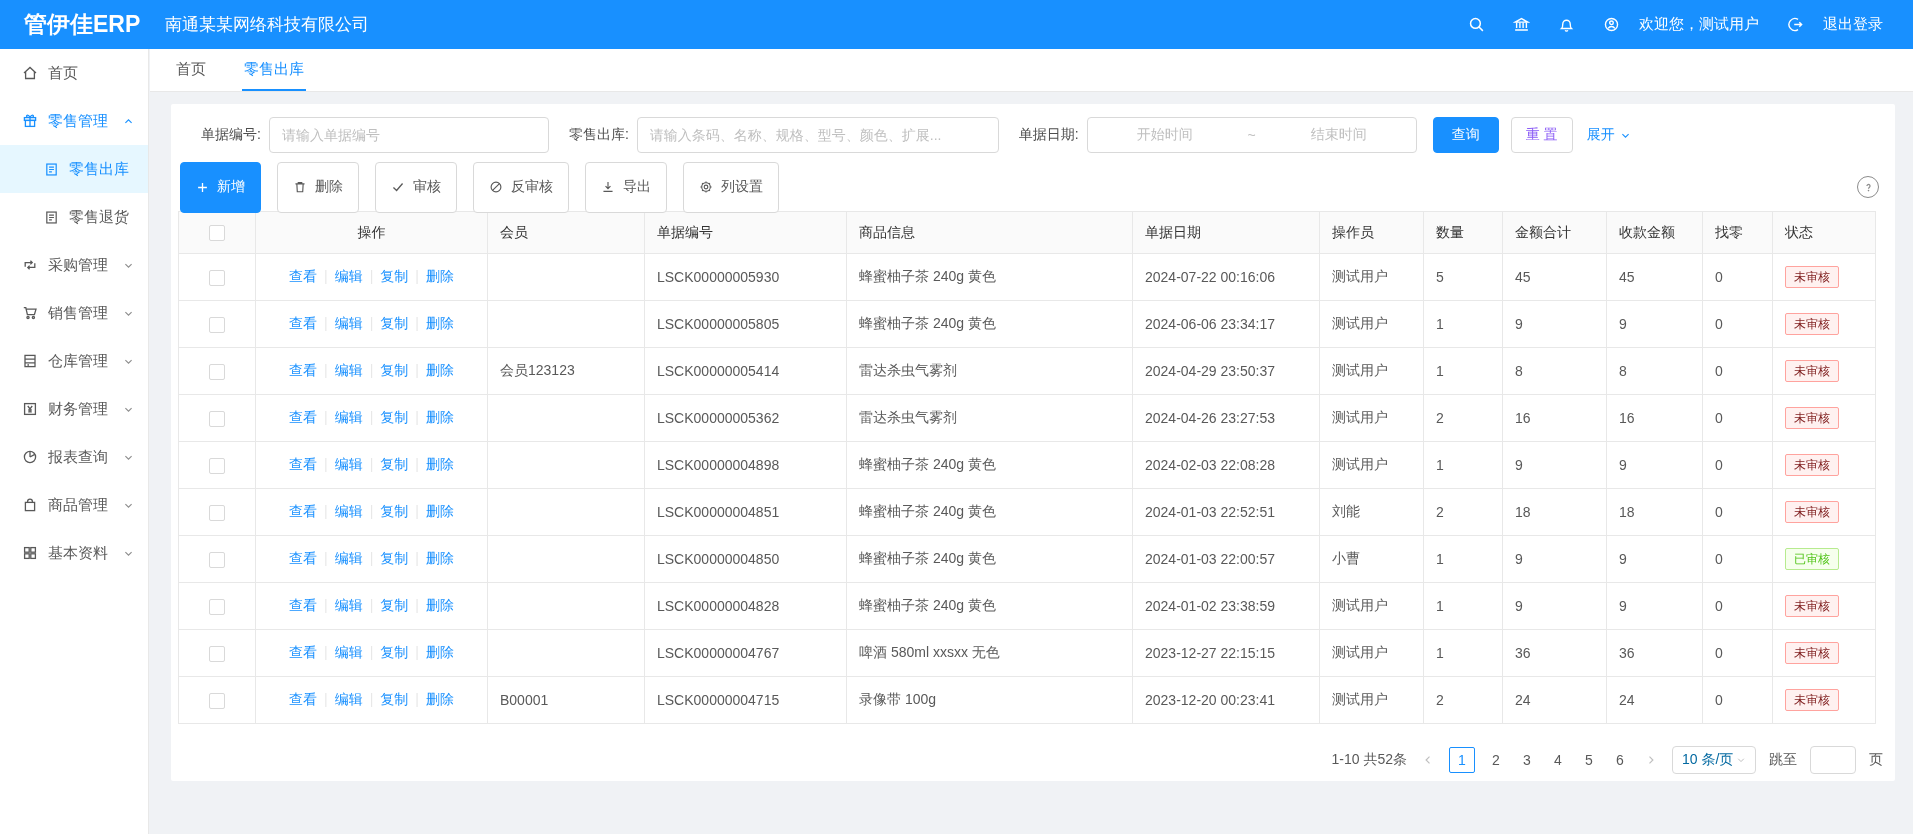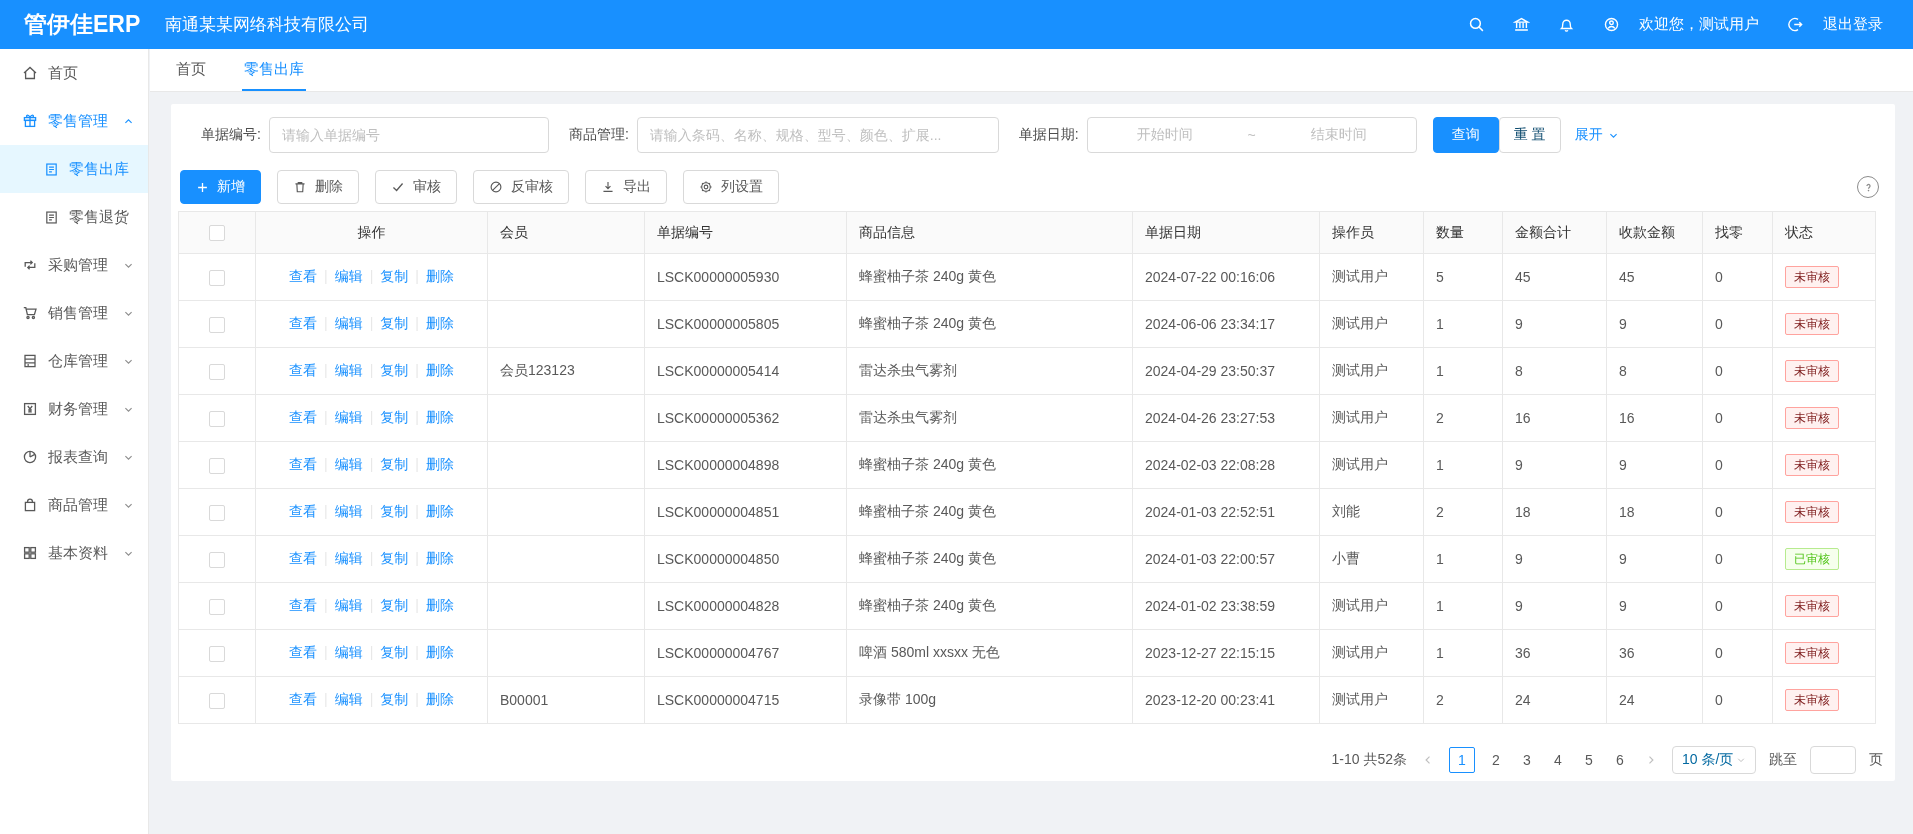--- a/index.html
+++ b/index.html
@@ -34,25 +34,25 @@
   .filter-row{display:flex;align-items:center;padding-top:13px}
   .f-label{flex:none;font-size:14px;color:#4d4d4d;margin:0 8px 0 20px;white-space:nowrap}
   .f-label:first-child{margin-left:30px}
   input.f-input{height:36px;border:1px solid #d9d9d9;border-radius:4px;padding:0 12px;font-size:14px;color:#595959;outline:none;font-family:"Liberation Sans",sans-serif}
   input.f-input::placeholder{color:#bfbfbf}
   .date-box{height:36px;border:1px solid #d9d9d9;border-radius:4px;display:flex;align-items:center;color:#bfbfbf;font-size:14px;background:#fff}
   .date-box span{flex:1;text-align:center}
   .date-box .tilde{flex:none;width:20px;color:#bfbfbf}
   .btn{height:36px;border-radius:4px;font-size:14px;display:inline-flex;align-items:center;justify-content:center;cursor:pointer}
   .btn-primary{background:#1890ff;color:#fff;border:1px solid #1890ff;width:66px;margin-left:16px}
-  .btn-default{background:#fff;color:#0c4a6e;border:1px solid #d9d9d9;width:62px;}
+  .btn-default{background:#fff;color:#8b5cf6;border:1px solid #d9d9d9;width:62px;margin-left:12px}
   .expand-link{color:#1890ff;font-size:14px;display:flex;align-items:center;gap:5px;cursor:pointer;margin-left:14px}
   
   .toolbar{display:flex;align-items:center;gap:16px;margin:17px 0 0 9px;height:34px}
-  .tbtn{height:34px;padding:0 15px;border:1px solid #d9d9d9;border-radius:4px;background:#fff;color:#595959;font-size:14px;display:inline-flex;align-items:center;gap:8px;cursor:pointer;white-space:nowrap}
+  .tbtn{height:51px;padding:0 15px;border:1px solid #d9d9d9;border-radius:4px;background:#fff;color:#595959;font-size:14px;display:inline-flex;align-items:center;gap:8px;cursor:pointer;white-space:nowrap}
   .tbtn.primary{background:#1890ff;border-color:#1890ff;color:#fff}
   .help-circle{position:absolute;right:16px;top:72px;width:22px;height:22px;border:1px solid #8c8c8c;border-radius:50%;display:flex;align-items:center;justify-content:center;color:#8c8c8c;cursor:pointer}
   
   .table-wrap{margin:7px 0 16px 7px;width:1697px}
   table{border-collapse:collapse;width:1697px;table-layout:fixed;font-size:14px}
   th,td{border:1px solid #e8e8e8;overflow:hidden;white-space:nowrap}
   thead th{height:42px;background:#fafafa;color:#333;font-weight:400;text-align:left;padding:0 12px}
   th.center,td.center{text-align:center;padding:0}
   tbody td{height:47px;color:#595959;padding:0 12px}
   td.actions a{color:#1890ff;cursor:pointer;text-decoration:none}
@@ -267,21 +267,21 @@
   <div class="tabbar">
     <div class="tab">首页</div>
     <div class="tab active">零售出库</div>
   </div>
 
   <div class="card">
 
     <div class="filter-row">
       <span class="f-label">单据编号:</span>
       <input class="f-input" style="width: 280px;" placeholder="请输入单据编号">
-      <span class="f-label">商品管理:</span>
+      <span class="f-label">零售出库:</span>
       <input class="f-input" style="width: 362px;" placeholder="请输入条码、名称、规格、型号、颜色、扩展...">
       <span class="f-label">单据日期:</span>
       <div class="date-box" style="width:330px">
         <span>开始时间</span>
         <span class="tilde">~</span>
         <span>结束时间</span>
       </div>
       <button class="btn btn-primary">查询</button>
       <button class="btn btn-default">重 置</button>
       <span class="expand-link">

